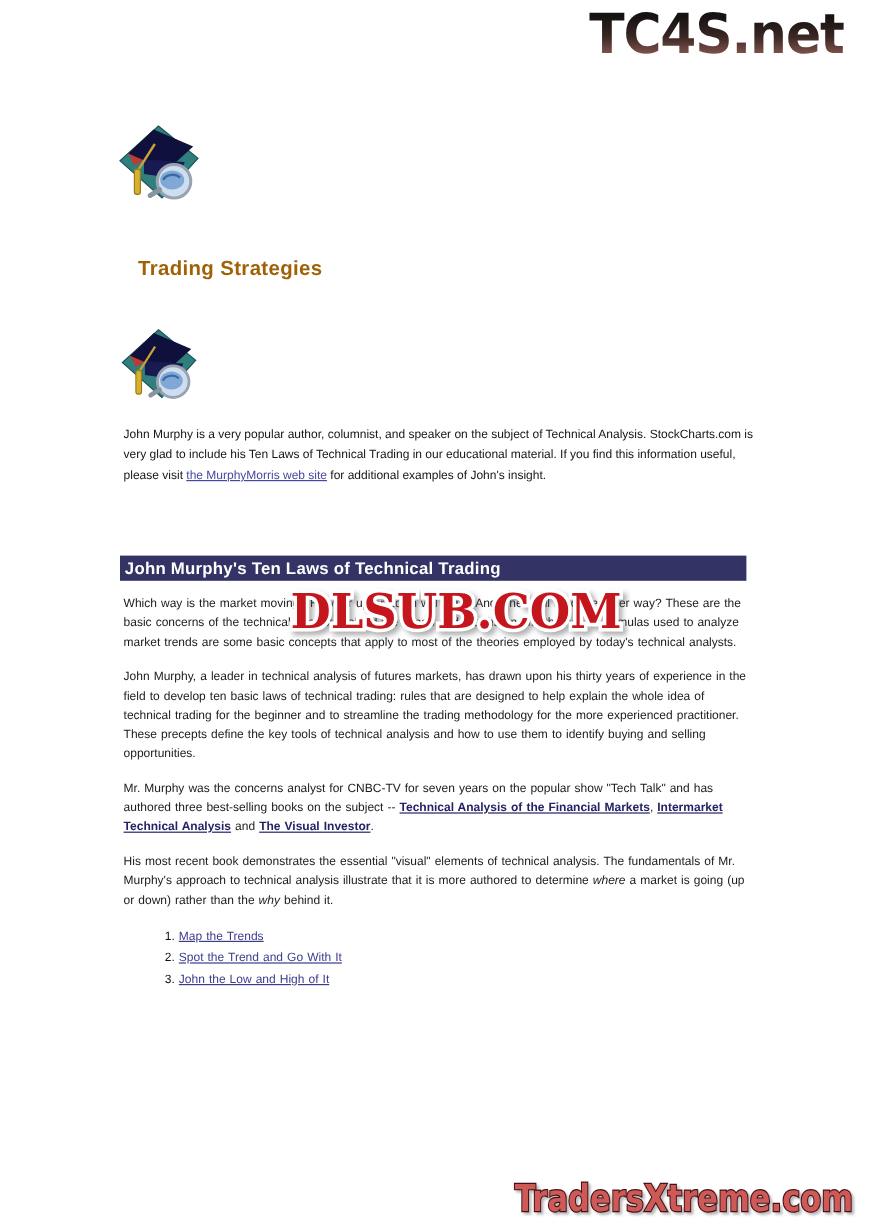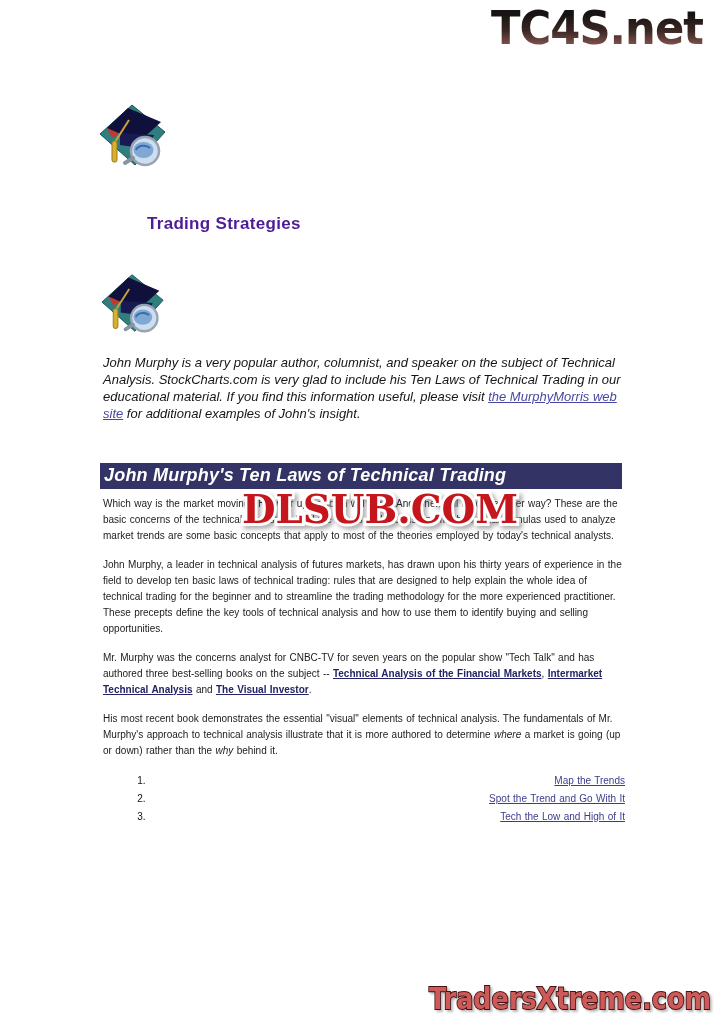--- a/index.html
+++ b/index.html
@@ -9,44 +9,43 @@
   }
   .abs{position:absolute;}
 
   
   .top-logo{top:0;right:18px;}
   
   .grad-icon-1{left:98px;top:101px;}
   .grad-icon-2{left:100px;top:271px;}
 
   .page-title{
-    left:115px;top:214px;font-size:17px;font-weight:bold;color:#4c1d95;
+    left:115px;top:214px;font-size:17px;font-weight:bold;color:#a16207;
     letter-spacing:.3px;
-    margin-left:32px;
   }
 
   .intro{
-    left:103px;top:354px;width:534px;font-size:13px;line-height:17px;
-    font-style:italic;color:#151515;
+    left:103px;top:354px;width:534px;font-size:10px;line-height:17px;
+    color:#151515;
   }
   .intro a{color:#4747a3;text-decoration:underline;cursor:pointer;}
 
   .banner{
     left:100px;top:463px;width:514px;background:#333366;color:#ffffff;
-    font-size:18px;font-weight:bold;padding:2px 4px 3px 4px;letter-spacing:.2px;font-style:italic;
+    font-size:14px;font-weight:bold;padding:2px 4px 3px 4px;letter-spacing:.2px;
   }
 
   .article{
     left:103px;top:496px;width:522px;font-size:10px;line-height:16px;
     word-spacing:.6px;color:#1b1b1b;
   }
   .article p{margin:0 0 13px 0;}
   .book-link{color:#232366;font-weight:bold;text-decoration:underline;cursor:pointer;}
   .rules{margin:14px 0 0 0;padding:0 0 0 46px;}
-  .rules li{margin:0 0 2px 0;color:#111;text-align:right;}
+  .rules li{margin:0 0 2px 0;color:#111;}
   .rule-link{color:#3c3c8f;text-decoration:underline;cursor:pointer;}
   .em{font-style:italic;text-align:center;}
 
   .watermark{left:234px;top:483px;pointer-events:none;}
   .wm-text{
     font-family:"DejaVu Serif",serif;font-weight:bold;font-size:40px;
     fill:#c4161c;stroke:#ffffff;stroke-width:6px;paint-order:stroke;
   }
   .wm-svg{filter:drop-shadow(3px 3px 2px rgba(80,80,80,.45));}
 
@@ -115,21 +114,21 @@
 <div class="abs banner">John Murphy's Ten Laws of Technical Trading</div>
 
 <div class="abs article">
   <p>Which way is the market moving? How far up or down will it go? And when will it go the other way? These are the basic concerns of the technical analyst. Behind the charts and graphs and mathematical formulas used to analyze market trends are some basic concepts that apply to most of the theories employed by today's technical analysts.</p>
   <p>John Murphy, a leader in technical analysis of futures markets, has drawn upon his thirty years of experience in the field to develop ten basic laws of technical trading: rules that are designed to help explain the whole idea of technical trading for the beginner and to streamline the trading methodology for the more experienced practitioner. These precepts define the key tools of technical analysis and how to use them to identify buying and selling opportunities.</p>
   <p><span>Mr. Murphy was the concerns analyst for CNBC-TV for seven years on the popular show "Tech Talk" and has authored three best-selling books on the subject -- </span><a class="book-link">Technical Analysis of the Financial Markets</a><span>, </span><a class="book-link">Intermarket Technical Analysis</a><span> and </span><a class="book-link">The Visual Investor</a><span>.</span></p>
   <p><span>His most recent book demonstrates the essential "visual" elements of technical analysis. The fundamentals of Mr. Murphy's approach to technical analysis illustrate that it is more authored to determine </span><span class="em">where</span><span> a market is going (up or down) rather than the </span><span class="em">why</span><span> behind it.</span></p>
   <ol class="rules">
     <li><a class="rule-link">Map the Trends</a></li>
     <li><a class="rule-link">Spot the Trend and Go With It</a></li>
-    <li><a class="rule-link">Tech the Low and High of It</a></li>
+    <li><a class="rule-link">John the Low and High of It</a></li>
   </ol>
 </div>
 
 <div class="abs watermark">
   <svg class="wm-svg" width="296" height="56">
     <text class="wm-text" x="8" y="40" textLength="276" lengthAdjust="spacingAndGlyphs">DLSUB.COM</text>
   </svg>
 </div>
 
 <div class="abs bottom-logo">

